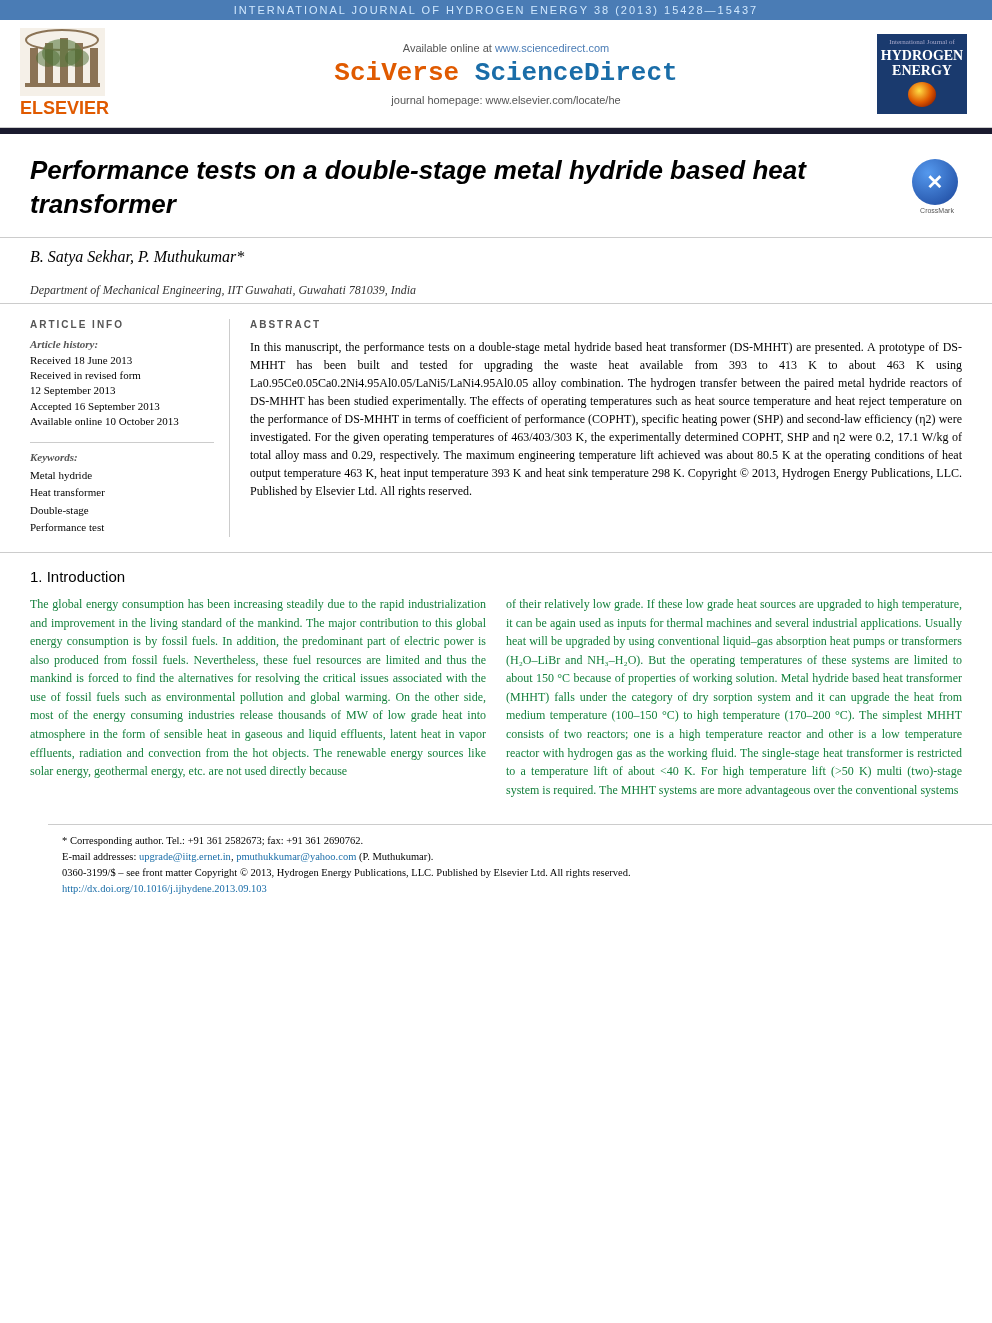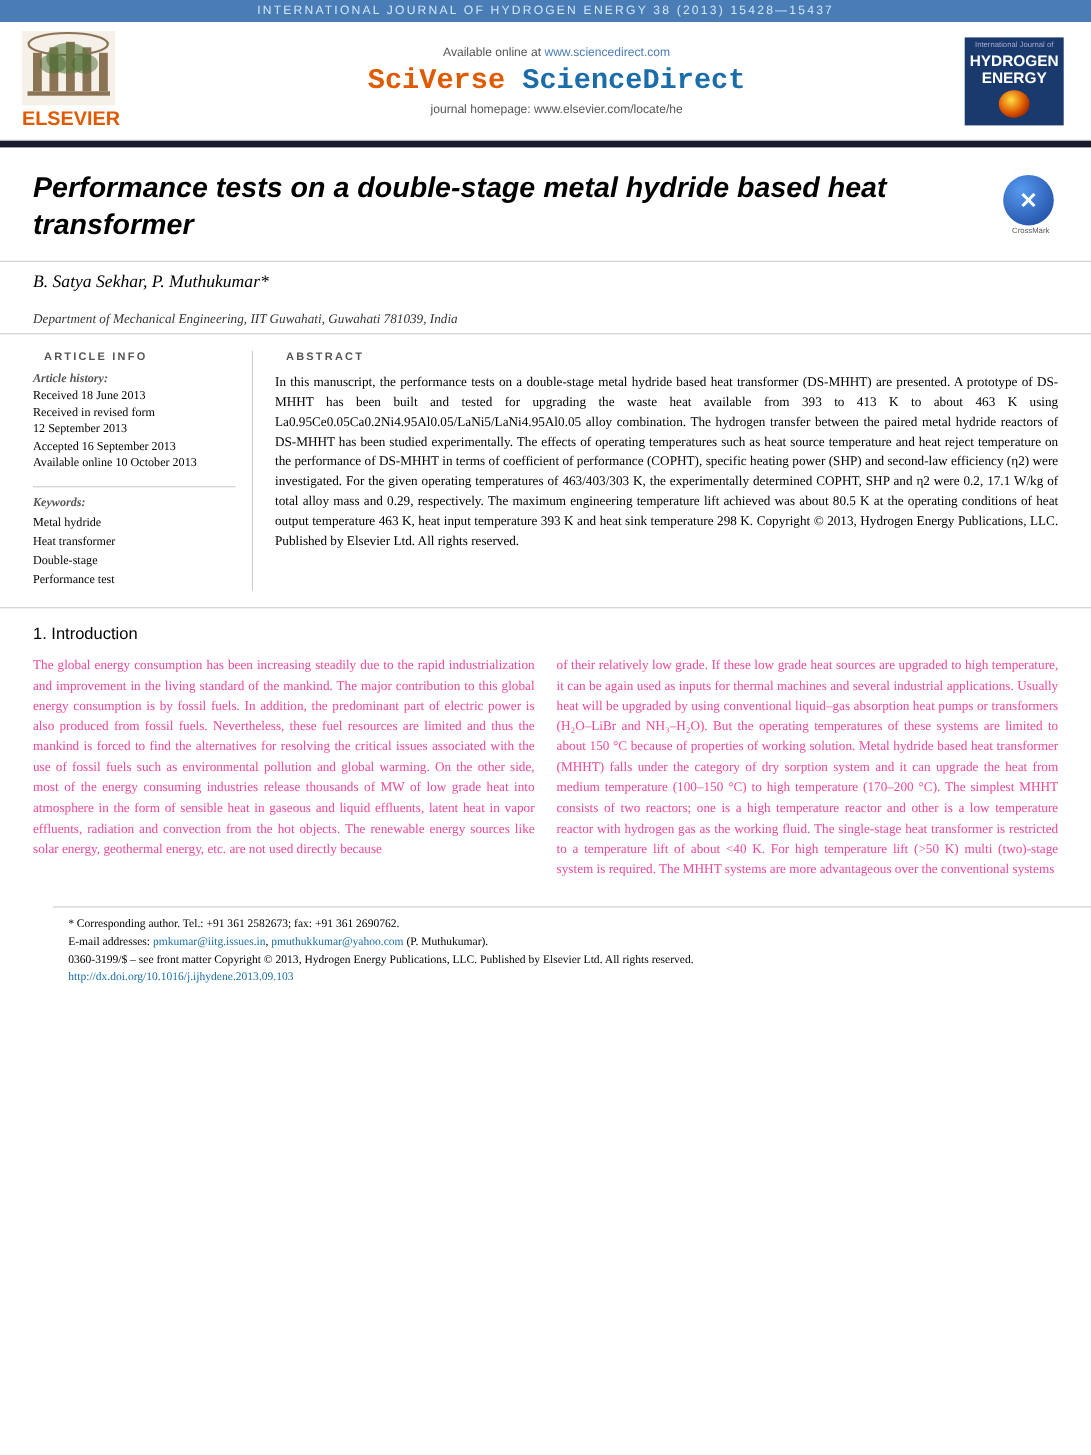--- a/index.html
+++ b/index.html
@@ -89,21 +89,21 @@
     }
     .hydrogen-logo-box {
       background: #1a3a6e;
       color: #fff;
       width: 90px;
       height: 80px;
       display: flex;
       flex-direction: column;
       align-items: center;
       justify-content: center;
-      font-family: Liberation Sans, sans-serif;
+      font-family: Liberation Serif, serif;
       font-size: 9px;
       text-align: center;
       padding: 4px;
     }
     .hydrogen-logo-box .intl {
       font-size: 7px;
       color: #aac;
       margin-bottom: 2px;
       line-height: 1.2;
     }
@@ -206,21 +206,20 @@
       flex: 1;
     }
 
     .section-label {
       font-size: 10px;
       letter-spacing: 2px;
       color: #555;
       font-family: Arial, sans-serif;
       margin-bottom: 8px;
       font-weight: bold;
-      margin-left: 10px;
     }
 
     .article-info-group {
       margin-bottom: 12px;
     }
     .article-info-group h4 {
       font-size: 11px;
       font-style: italic;
       color: #555;
       margin-bottom: 3px;
@@ -273,21 +272,21 @@
     .two-col-body {
       display: flex;
       gap: 20px;
       margin-top: 10px;
     }
     .body-left, .body-right {
       flex: 1;
       font-size: 12px;
       line-height: 1.55;
       text-align: justify;
-      color: #ec4899;
+      color: #15803d;
     }
 
     
     .article-footer {
       border-top: 1px solid #ccc;
       padding: 8px 14px;
       margin-top: 10px;
       margin-left: 48px;
     }
     .footnote {
@@ -420,21 +419,21 @@
     </div>
   </div>
 </div>
 
 <div class="article-footer">
   <p class="footnote">
     <span>* Corresponding author. Tel.: +91 361 2582673; fax: +91 361 2690762.</span>
   </p>
   <p class="footnote">
     <span>E-mail addresses:</span>
-    <a href="#" class="blue-link">pmkumar@iitg.issues.in</a>,
+    <a href="#" class="blue-link">upgrade@iitg.ernet.in</a>,
     <a href="#" class="blue-link">pmuthukkumar@yahoo.com</a>
     <span>(P. Muthukumar).</span>
   </p>
   <p class="footnote">0360-3199/$ – see front matter Copyright © 2013, Hydrogen Energy Publications, LLC. Published by Elsevier Ltd. All rights reserved.</p>
   <p class="footnote">
     <a href="#" class="blue-link">http://dx.doi.org/10.1016/j.ijhydene.2013.09.103</a>
   </p>
 </div>
 
 </body></html>

